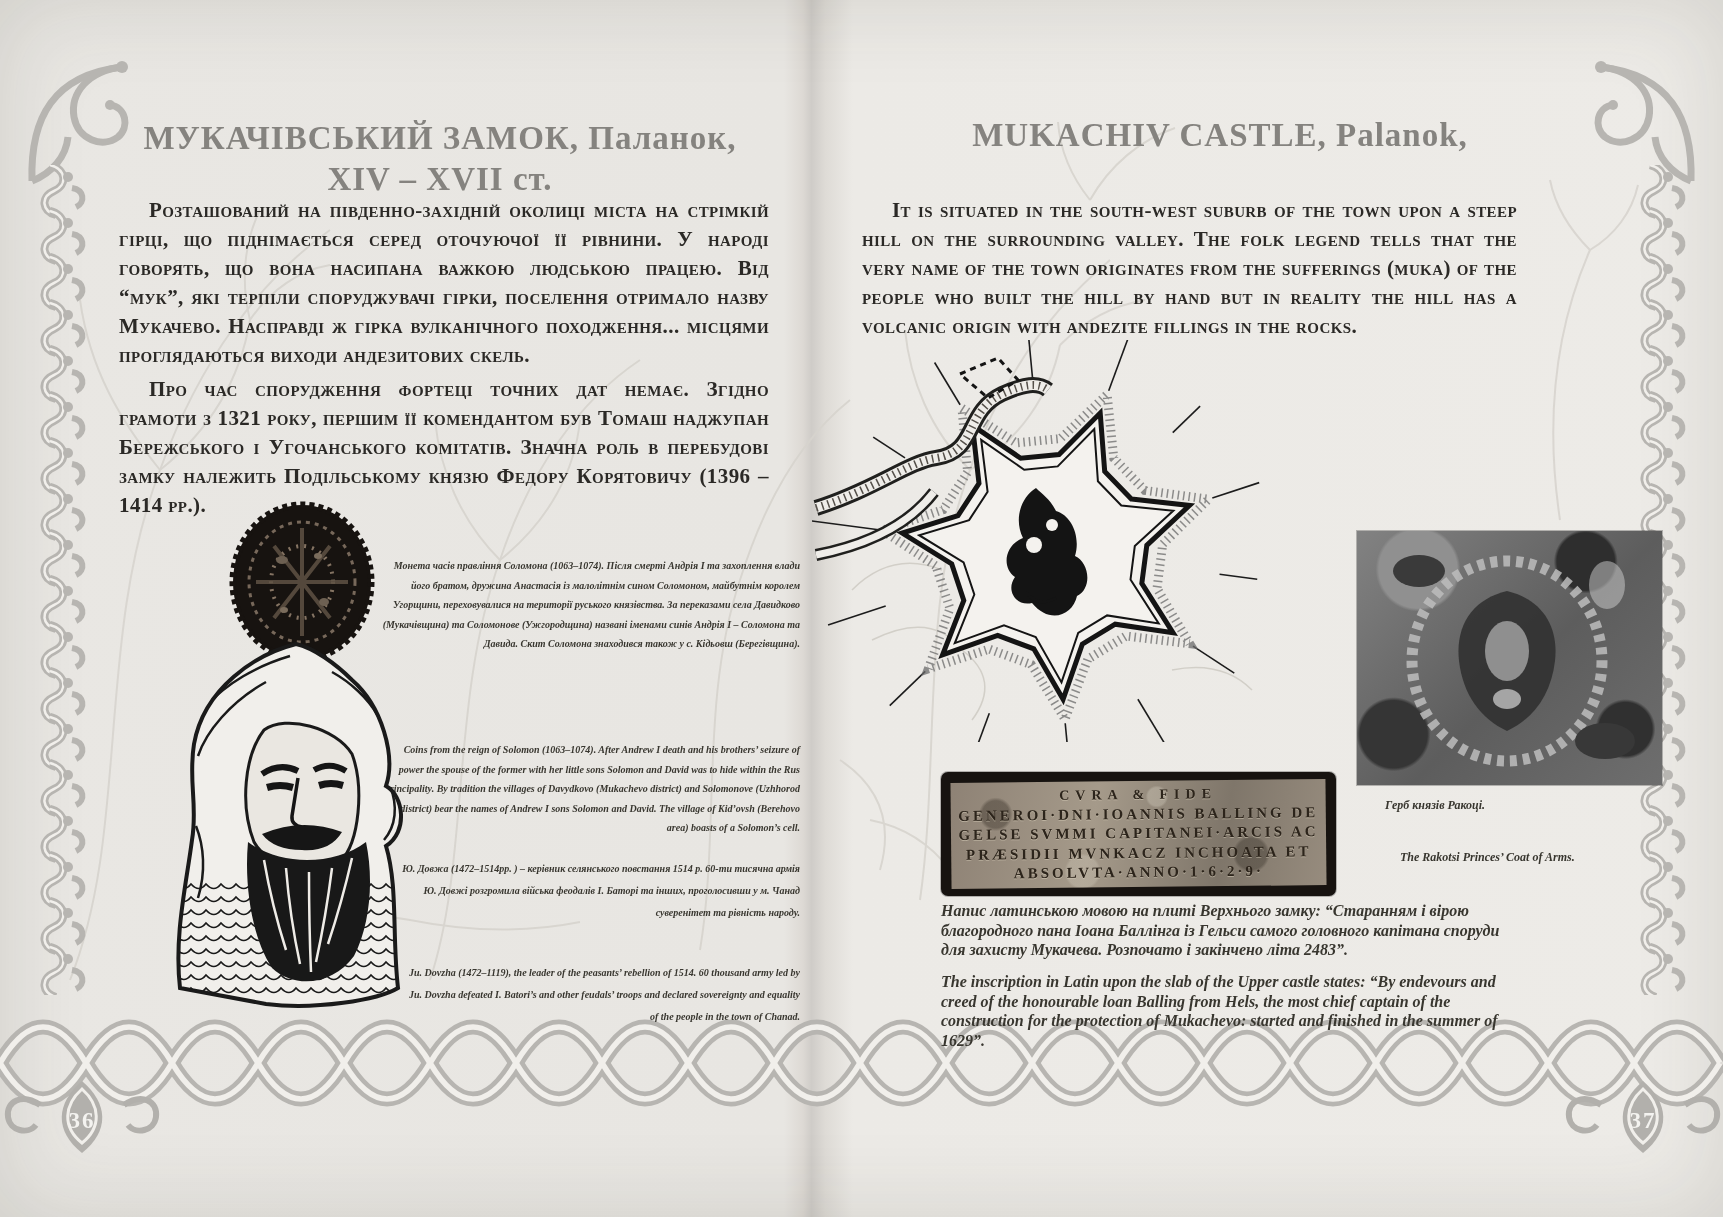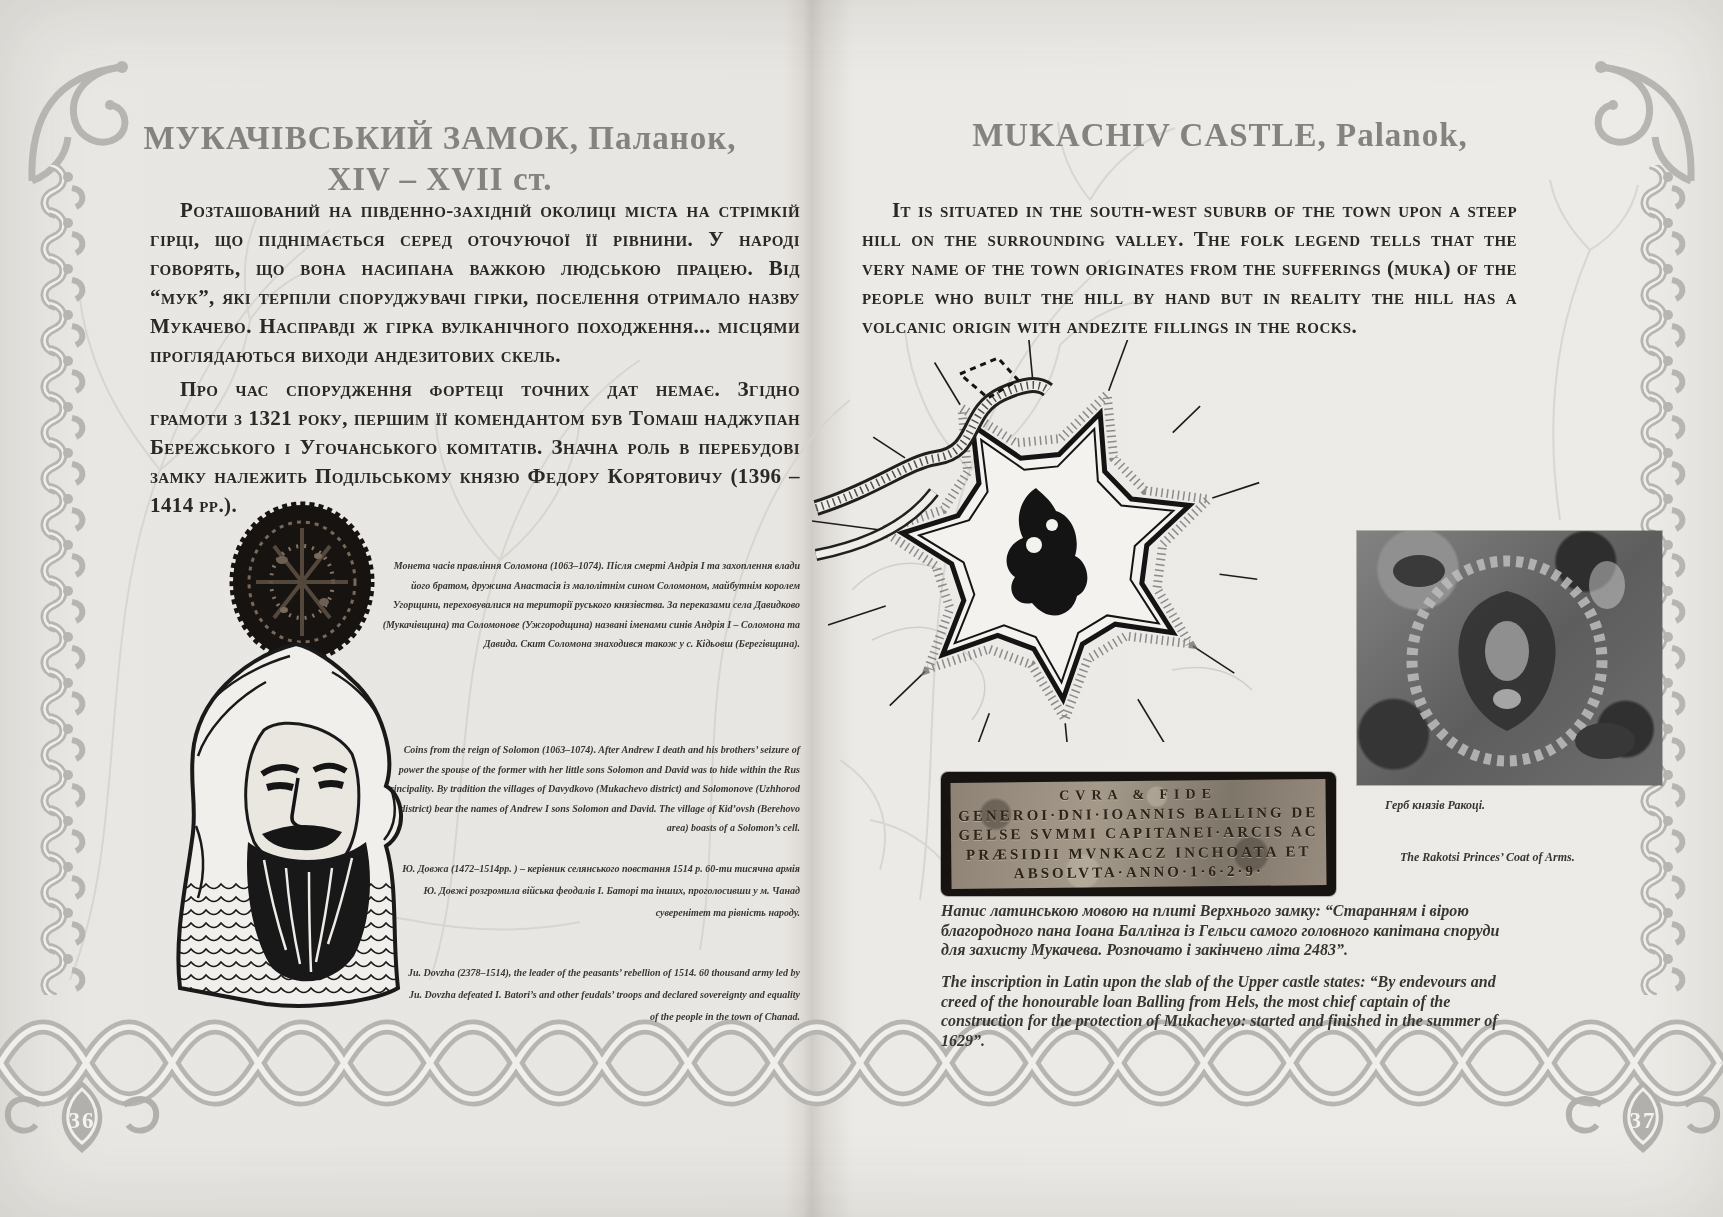--- a/index.html
+++ b/index.html
@@ -264,21 +264,21 @@
       <path d="M1601,120 c-18,-12 -34,-4 -32,12 c2,14 20,18 28,8" fill="none" stroke="#b2b0ac" stroke-width="6"></path>
       <path d="M1685,120 c18,-12 34,-4 32,12 c-2,14 -20,18 -28,8" fill="none" stroke="#b2b0ac" stroke-width="6"></path>
     </g>
   </svg>
 
   <div class="abs page-title" style="left:115px;top:103px;width:650px;">
     <div class="l1">МУКАЧІВСЬКИЙ ЗАМОК, Паланок,</div>
     <div class="l2">XIV – XVII ст.</div>
   </div>
 
-  <div class="abs body-caps" style="left:150px;top:196px;width:650px;">
+  <div class="abs body-caps" style="left:119px;top:196px;width:650px;">
     <p>Розташований на південно-західній околиці міста на стрімкій гірці, що піднімається серед оточуючої її рівнини. У народі говорять, що вона насипана важкою людською працею. Від “мук”, які терпіли споруджувачі гірки, поселення отримало назву Мукачево. Насправді ж гірка вулканічного походження... місцями проглядаються виходи андезитових скель.</p>
     <p>Про час спорудження фортеці точних дат немає. Згідно грамоти з 1321 року, першим її комендантом був Томаш наджупан Бережського і Угочанського комітатів. Значна роль в перебудові замку належить Подільському князю Федору Корятовичу (1396 – 1414 рр.).</p>
   </div>
 
   <svg class="abs" style="left:226px;top:498px;" width="152" height="168" viewBox="0 0 152 168">
     <ellipse cx="76" cy="84" rx="69" ry="77" fill="#171310"></ellipse>
     <ellipse cx="76" cy="84" rx="69" ry="77" fill="none" stroke="#171310" stroke-width="7" stroke-dasharray="5 4"></ellipse>
     <ellipse cx="76" cy="84" rx="53" ry="60" fill="none" stroke="#77685a" stroke-width="3" stroke-dasharray="4 5"></ellipse>
     <ellipse cx="76" cy="84" rx="31" ry="36" fill="none" stroke="#857463" stroke-width="4" stroke-dasharray="2 6"></ellipse>
     <path d="M76,30 V138 M30,84 H122 M48,48 L104,120 M104,48 L48,120" stroke="#5f5244" stroke-width="4" opacity=".85"></path>
@@ -327,21 +327,21 @@
     <g fill="none" stroke="#efece7" stroke-width="2.5">
       <path d="M118,224 q8,46 22,90"></path>
       <path d="M140,232 q4,50 14,96"></path>
       <path d="M163,236 q0,52 2,100"></path>
       <path d="M186,232 q-6,48 -16,94"></path>
       <path d="M206,222 q-10,44 -24,86"></path>
     </g>
   </svg>
 
   <div class="abs cap cap-r" style="left:400px;top:858px;width:400px;line-height:22px;">Ю. Довжа (1472–1514рр. ) – керівник селянського повстання 1514 р. 60-ти тисячна армія Ю. Довжі розгромила війська феодалів І. Баторі та інших, проголосивши у м. Чанад суверенітет та рівність народу.</div>
-  <div class="abs cap cap-r" style="left:400px;top:962px;width:400px;line-height:22px;">Ju. Dovzha (2378–1514), the leader of the peasants’ rebellion of 1514. 60 thousand army led by Ju. Dovzha defeated I. Batori’s and other feudals’ troops and declared sovereignty and equality of the people in the town of Chanad.</div>
+  <div class="abs cap cap-r" style="left:400px;top:962px;width:400px;line-height:22px;">Ju. Dovzha (1472–1119), the leader of the peasants’ rebellion of 1514. 60 thousand army led by Ju. Dovzha defeated I. Batori’s and other feudals’ troops and declared sovereignty and equality of the people in the town of Chanad.</div>
 
   <div class="abs page-title" style="left:895px;top:100px;width:650px;">
     <div class="l1">MUKACHIV CASTLE, Palanok,</div>
   </div>
 
   <div class="abs body-caps" style="left:862px;top:196px;width:655px;">
     <p>It is situated in the south-west suburb of the town upon a steep hill on the surrounding valley. The folk legend tells that the very name of the town originates from the sufferings (muka) of the people who built the hill by hand but in reality the hill has a volcanic origin with andezite fillings in the rocks.</p>
   </div>
 
   <svg id="fort" class="abs" style="left:812px;top:340px;" width="455" height="402" viewBox="0 0 455 402">

